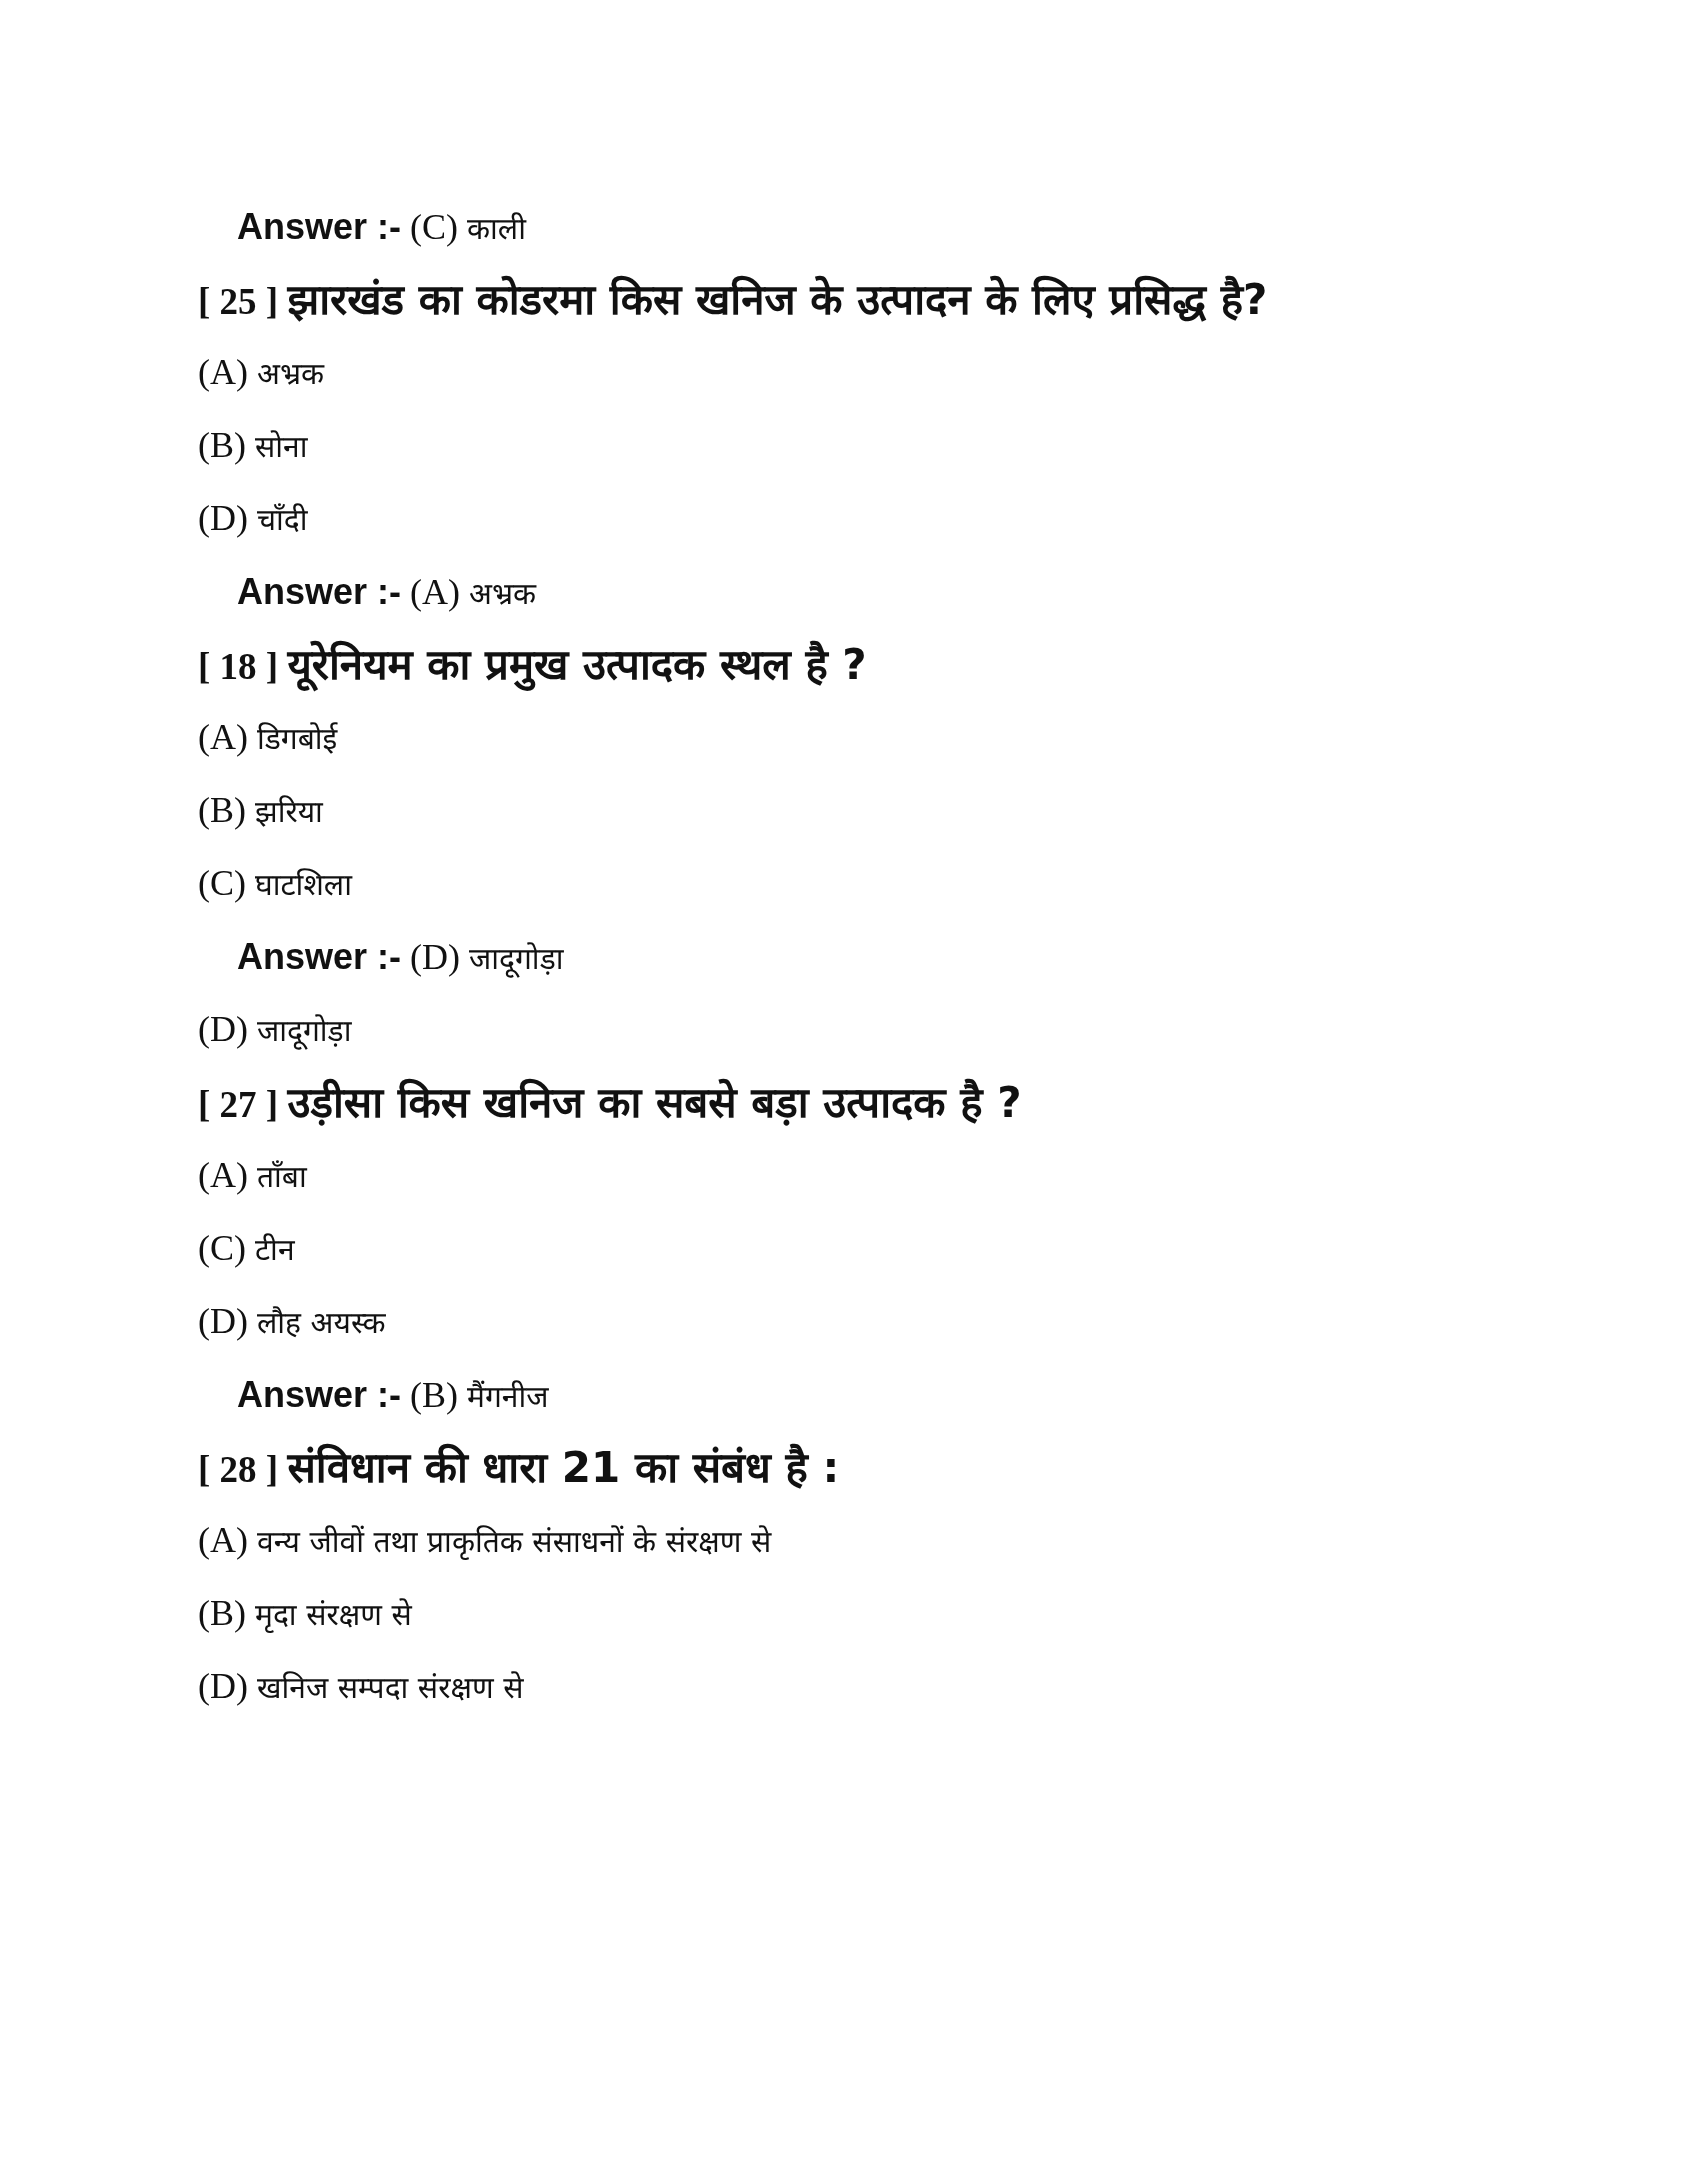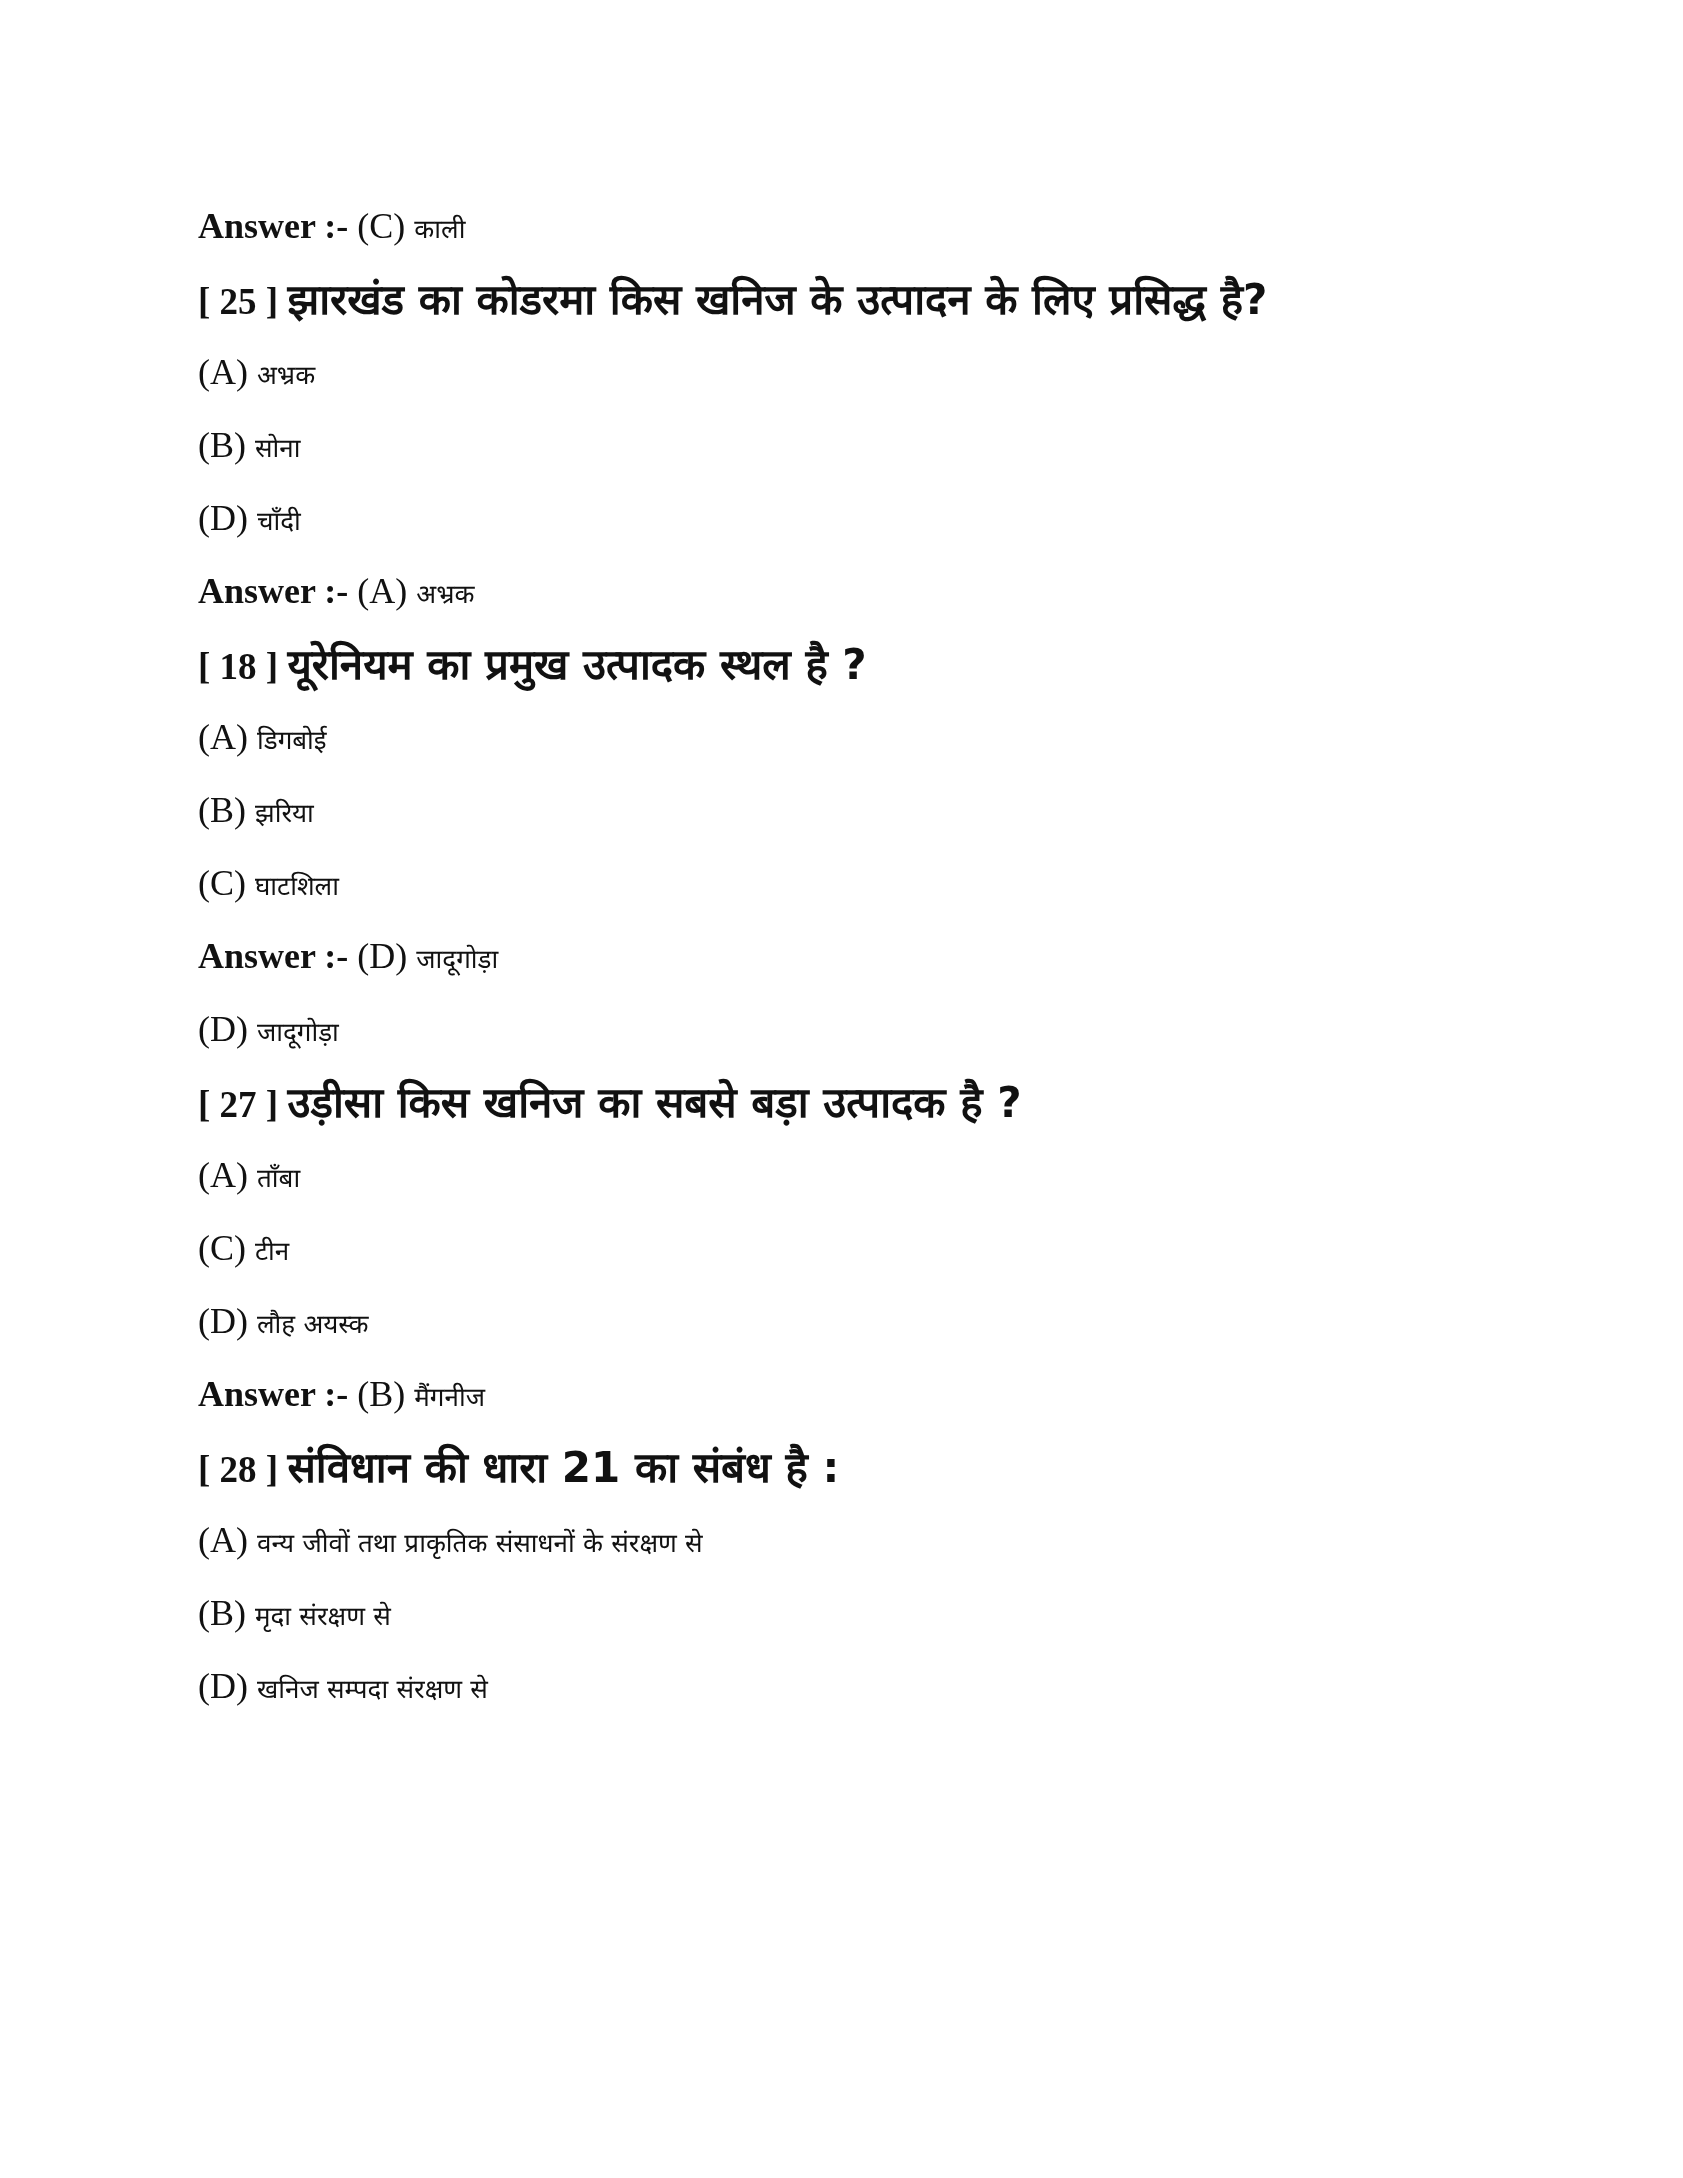--- a/index.html
+++ b/index.html
@@ -22,40 +22,41 @@
       width: 1386px;
     }
     .line {
       height: 73px;
       line-height: 73px;
       font-size: 36px;
       white-space: nowrap;
     }
     .answer-label {
       font-weight: bold;
-      font-family: Liberation Serif, serif;
+      font-family: Liberation Sans, sans-serif;
       letter-spacing: 0px;
+      margin-left: 39px;
     }
     .answer-val {
       font-weight: normal;
     }
     .question {
       font-weight: bold;
       font-size: 37px;
     }
     .q-num {
       font-weight: bold;
       margin-top: 32px;
     }
     .opt-letter {
       font-weight: normal;
     }
     .hi {
       font-family: "DejaVu Sans", sans-serif;
-      font-size: 26px;
+      font-size: 30px;
     }
     .question .hi {
       font-weight: bold;
       font-size: 42px;
     }
   </style>
 </head>
 <body>
 
 <div class="page">

